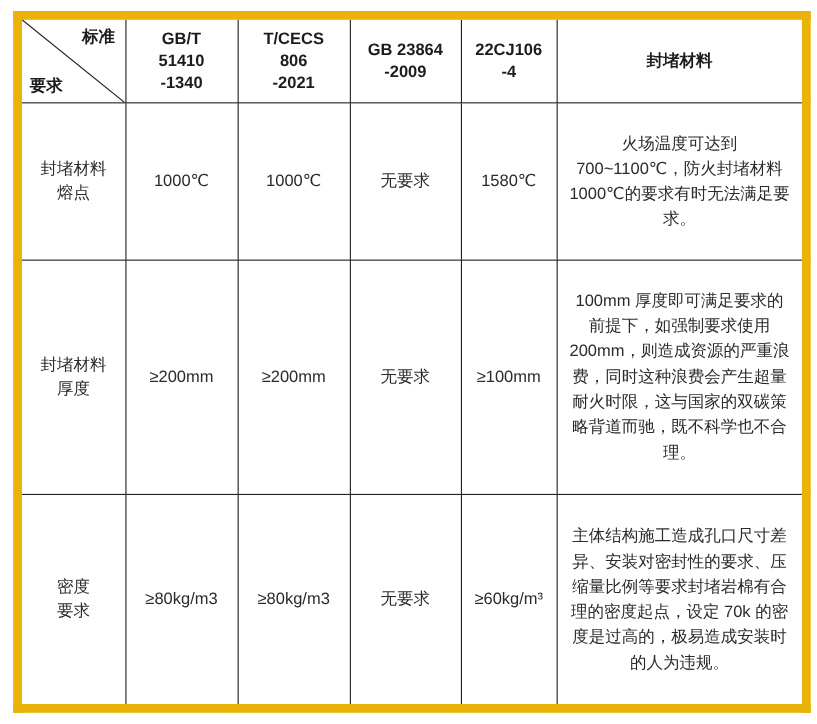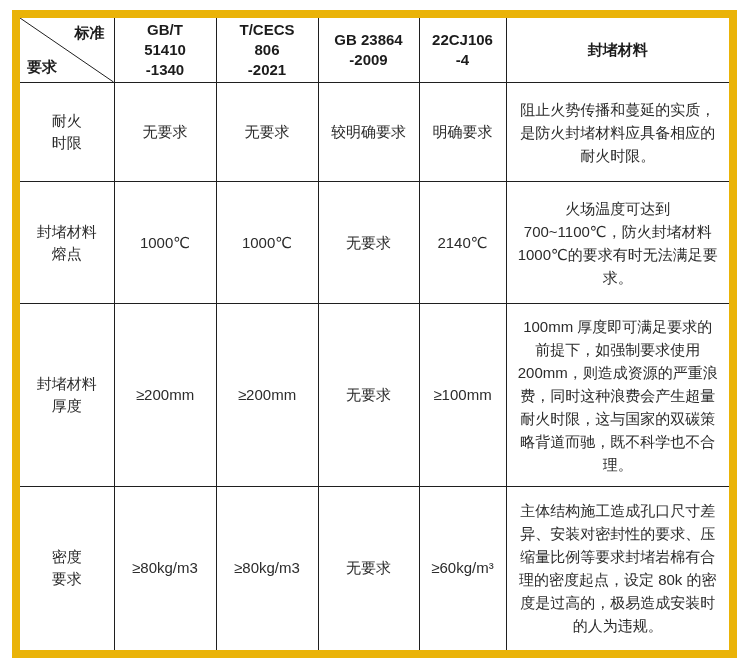--- a/index.html
+++ b/index.html
@@ -106,39 +106,28 @@
         <th class="col-header">T/CECS
 806
 -2021</th>
         <th class="col-header">GB 23864
 -2009</th>
         <th class="col-header">22CJ106
 -4</th>
         <th class="col-header last-col">封堵材料</th>
       </tr>
 
-      <tr style="height:99px">
-        <td class="row-label first-col">耐火
-时限</td>
-        <td class="value-cell">无要求</td>
-        <td class="value-cell">无要求</td>
-        <td class="value-cell">较明确要求</td>
-        <td class="value-cell">明确要求</td>
-        <td class="tech-cell last-col">阻止火势传播和蔓延的实质，
-是防火封堵材料应具备相应的
-耐火时限。</td>
-      </tr>
 
       <tr style="height:122px">
         <td class="row-label first-col">封堵材料
 熔点</td>
         <td class="value-cell">1000℃</td>
         <td class="value-cell">1000℃</td>
         <td class="value-cell">无要求</td>
-        <td class="value-cell">2140℃</td>
+        <td class="value-cell">1580℃</td>
         <td class="tech-cell last-col">火场温度可达到
 700~1100℃，防火封堵材料
 1000℃的要求有时无法满足要
 求。</td>
       </tr>
 
       <tr style="height:183px">
         <td class="row-label first-col">封堵材料
 厚度</td>
         <td class="value-cell">≥200mm</td>
@@ -157,19 +146,19 @@
       <tr class="outer-bottom" style="height:167px">
         <td class="row-label first-col">密度
 要求</td>
         <td class="value-cell">≥80kg/m3</td>
         <td class="value-cell">≥80kg/m3</td>
         <td class="value-cell">无要求</td>
         <td class="value-cell">≥60kg/m³</td>
         <td class="tech-cell last-col">主体结构施工造成孔口尺寸差
 异、安装对密封性的要求、压
 缩量比例等要求封堵岩棉有合
-理的密度起点，设定 80k 的密
+理的密度起点，设定 70k 的密
 度是过高的，极易造成安装时
 的人为违规。</td>
       </tr>
     </tbody>
   </table>
 </div>
 
 </body></html>

